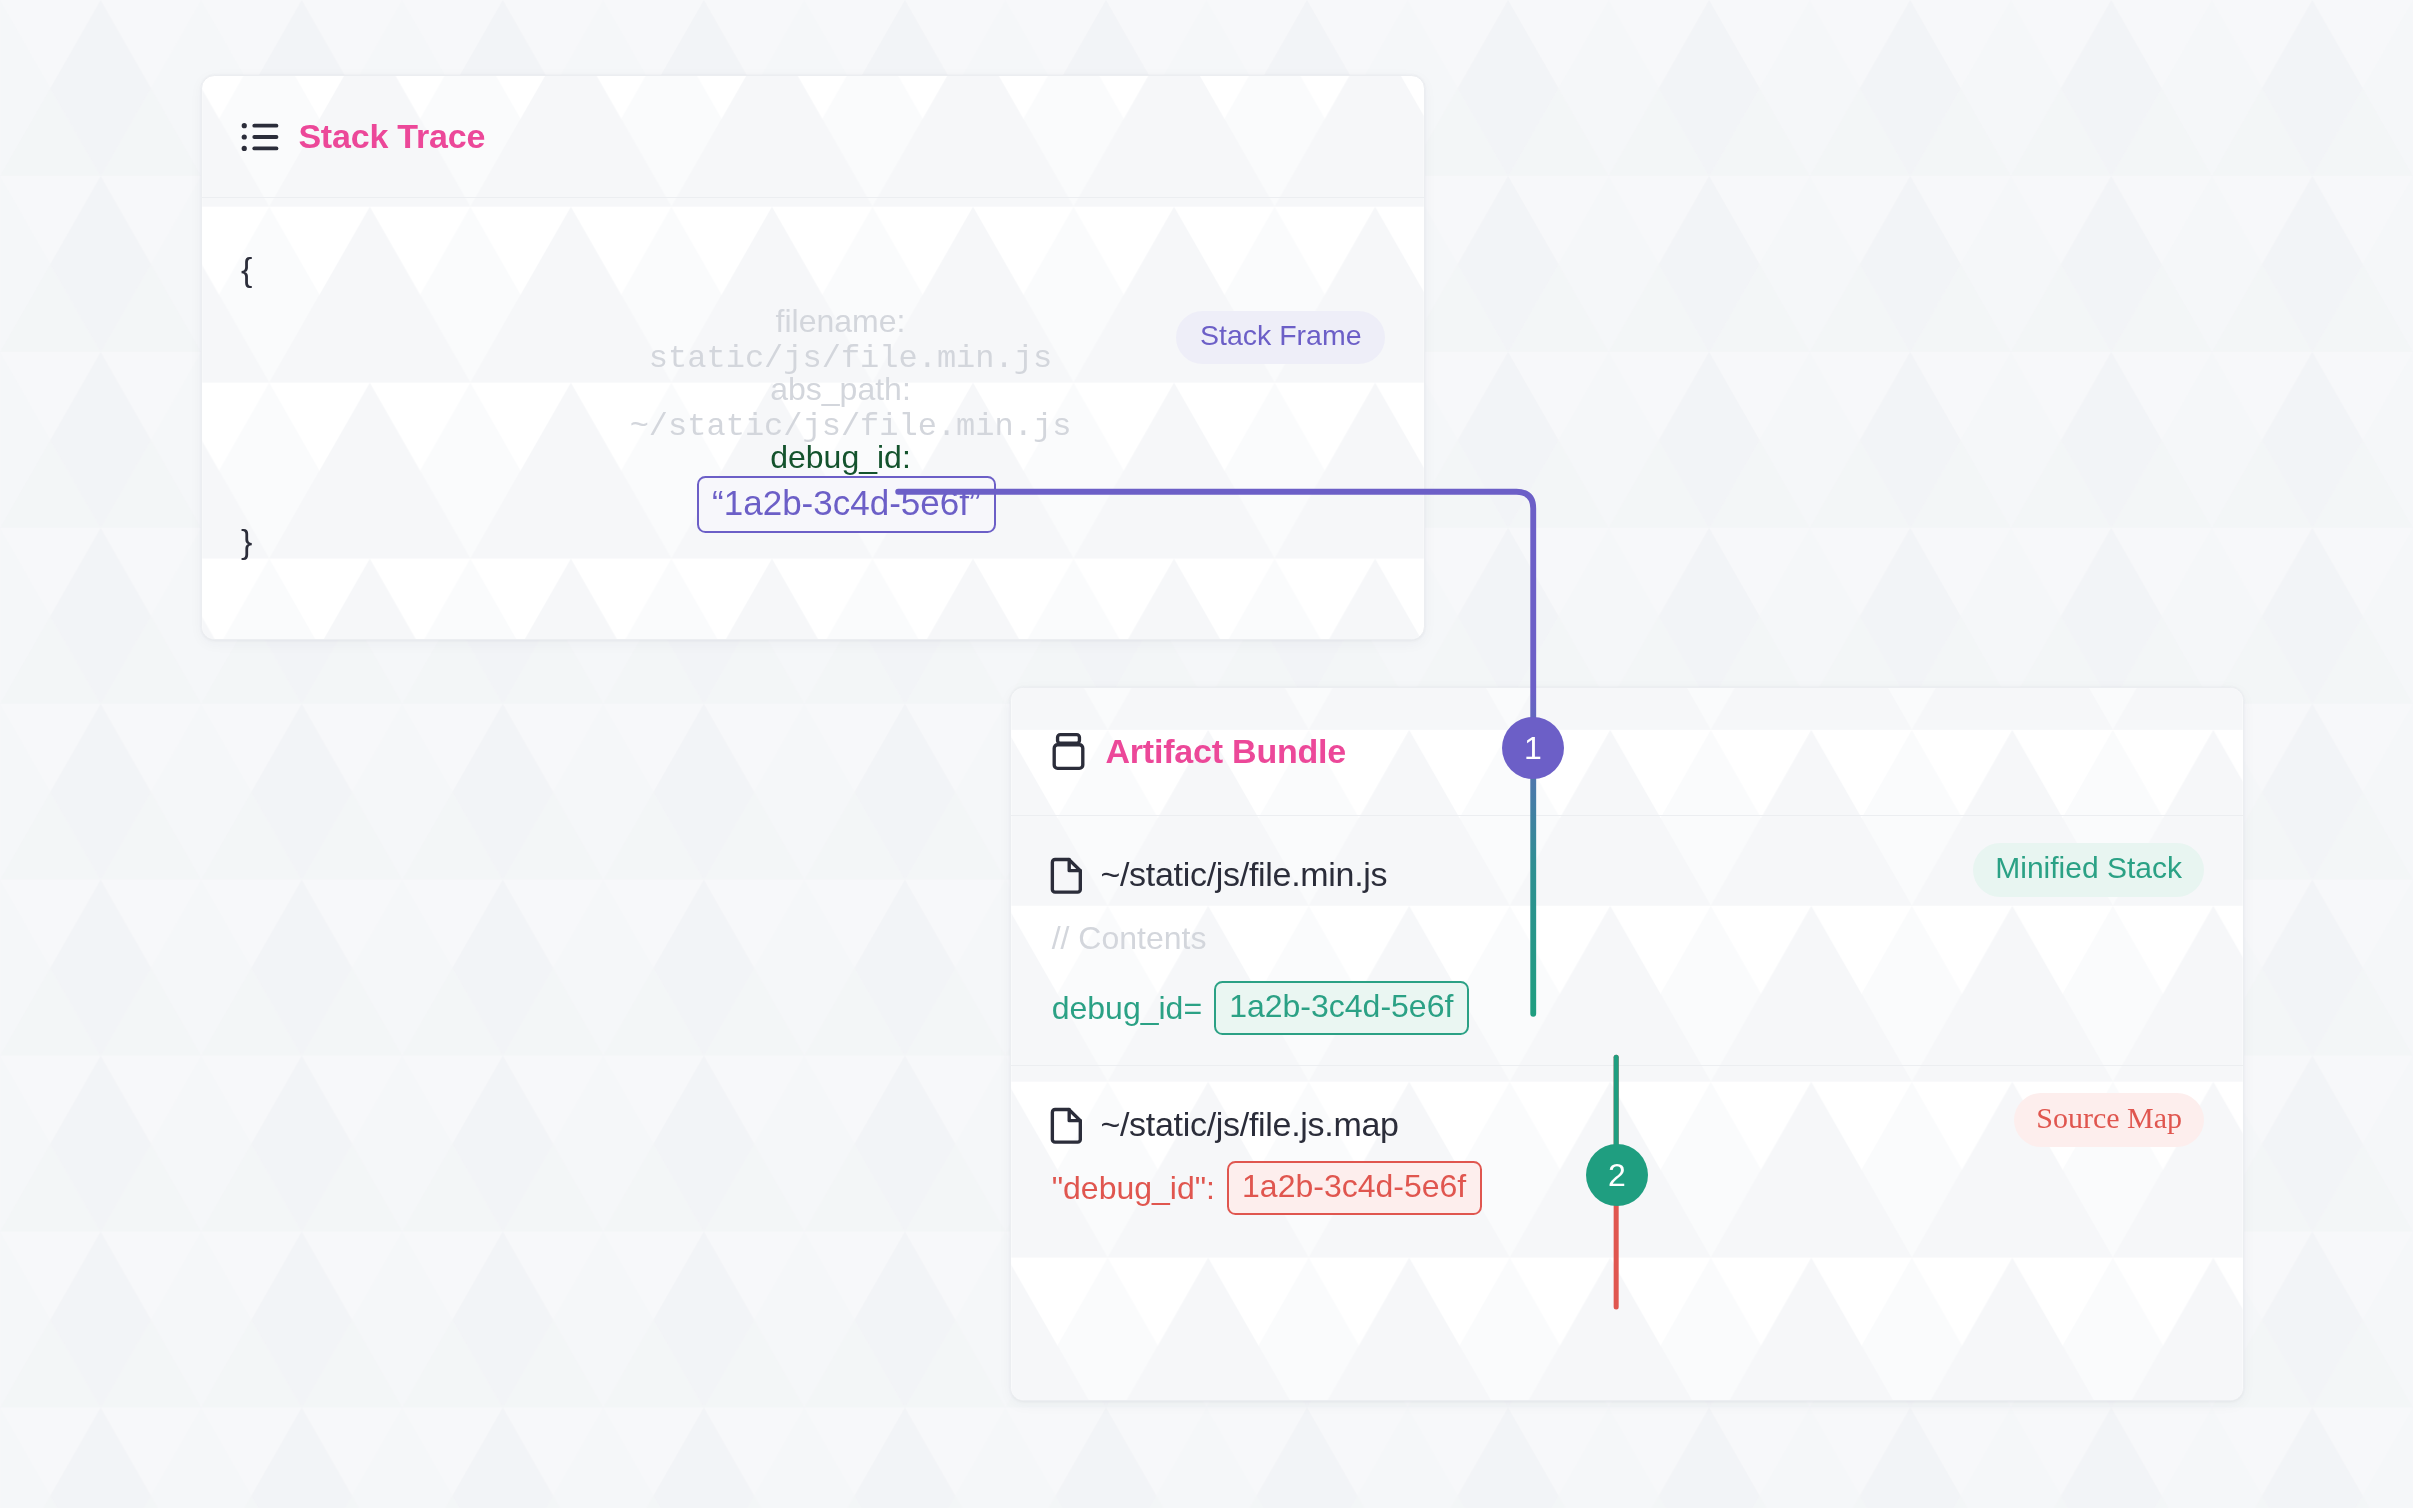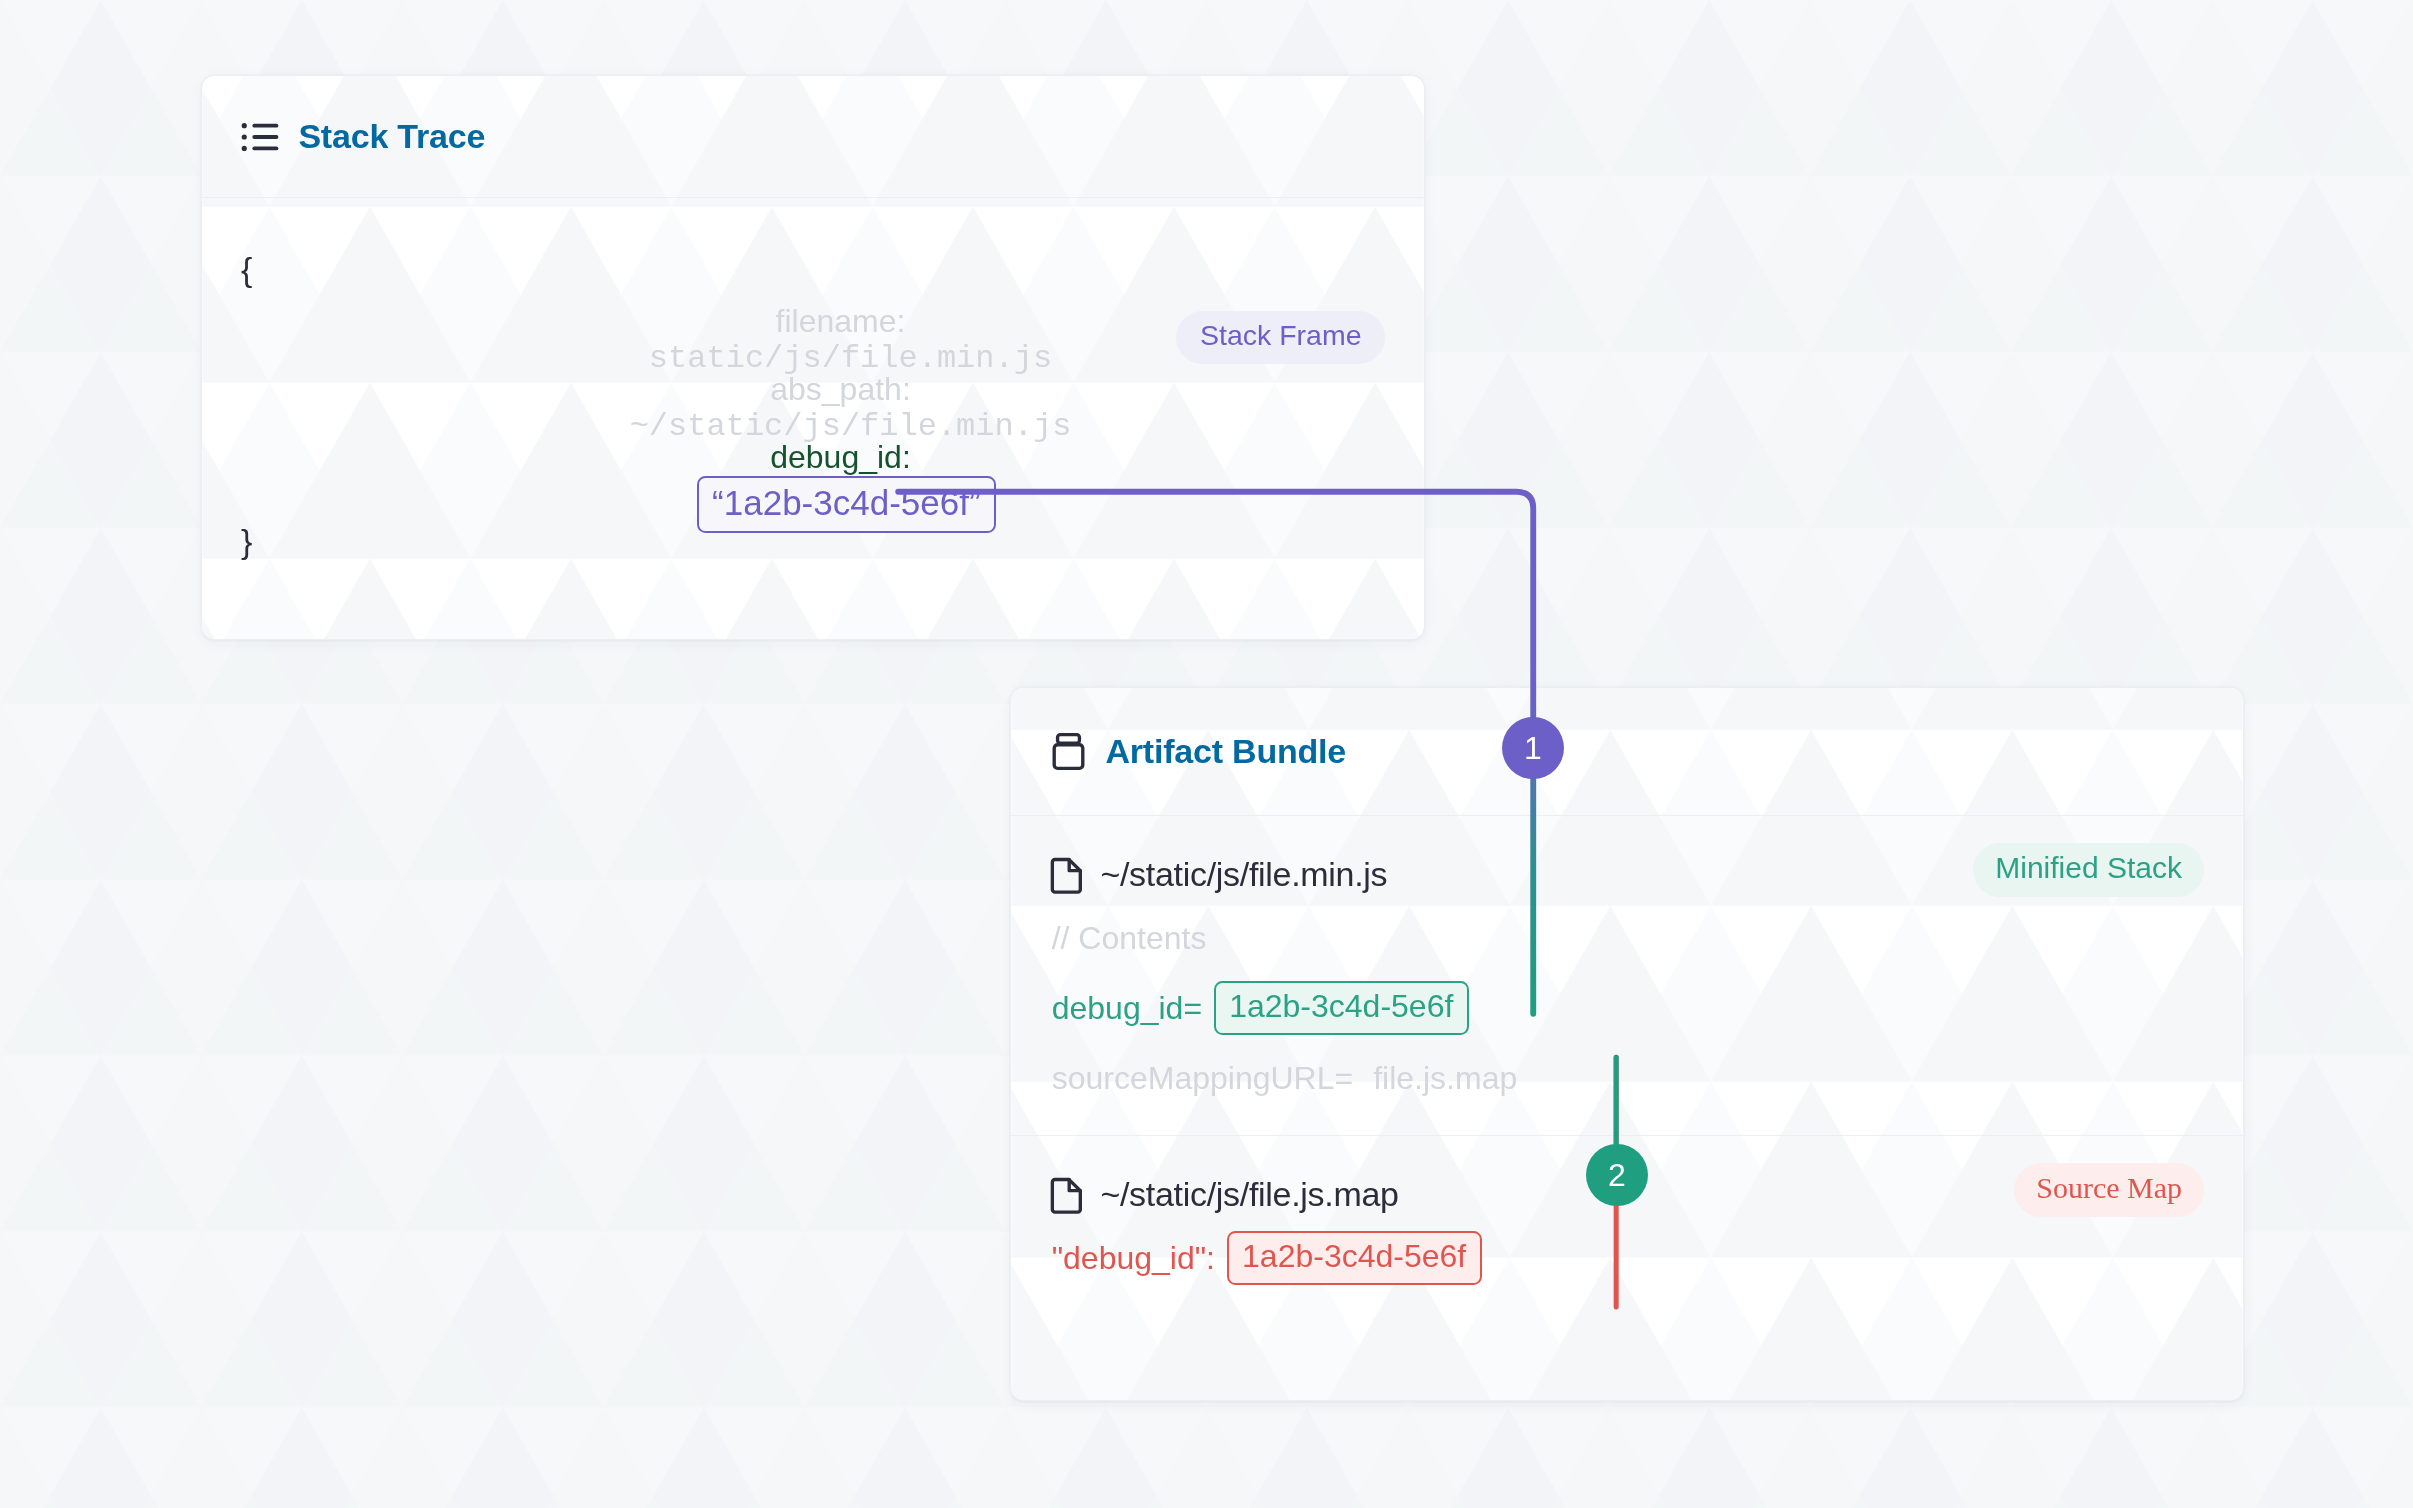--- a/index.html
+++ b/index.html
@@ -45,21 +45,21 @@
     align-items: center;
     gap: 18.4px;
     padding: 0 39px;
     border-bottom: 0.8px solid #eceef1;
     position: relative;
     z-index: 1;
   }
   .card-header .title {
     font-size: 34px;
     font-weight: 700;
-    color: #0369a1;
+    color: #ec4899;
     letter-spacing: -0.2px;
   }
   .hdr-icon { display:flex; align-items:center; justify-content:center; }
 
   
   #stack-trace-card {
     left: 201px;
     top: 75px;
     width: 1222px;
     height: 563px;
@@ -314,24 +314,20 @@
 
     <div class="code-line">
       <span class="code-muted">// Contents</span>
     </div>
 
     <div class="code-line">
       <span class="code-teal">debug_id=</span>
       <span class="chip chip-teal">1a2b-3c4d-5e6f</span>
     </div>
 
-    <div class="code-line">
-      <span class="code-muted">sourceMappingURL=</span>
-      <span class="code-muted gap-sm">file.js.map</span>
-    </div>
   </div>
 
   <div class="ab-row">
     <div class="file-line">
       <span class="hdr-icon">
         <svg width="32" height="39" viewBox="0 0 19 23" xmlns="http://www.w3.org/2000/svg" fill="none" stroke="#2b2d3a" stroke-width="2" stroke-linejoin="round" stroke-linecap="round">
           <path d="M2 2.6h8.2L17 9.2V20.4a1.6 1.6 0 0 1-1.6 1.6H2A1.6 1.6 0 0 1 .4 20.4V4.2A1.6 1.6 0 0 1 2 2.6z" transform="translate(1,0)"></path>
           <path d="M11.2 2.6v6.6H17.8" transform="translate(0.2,0)"></path>
         </svg>
       </span>

